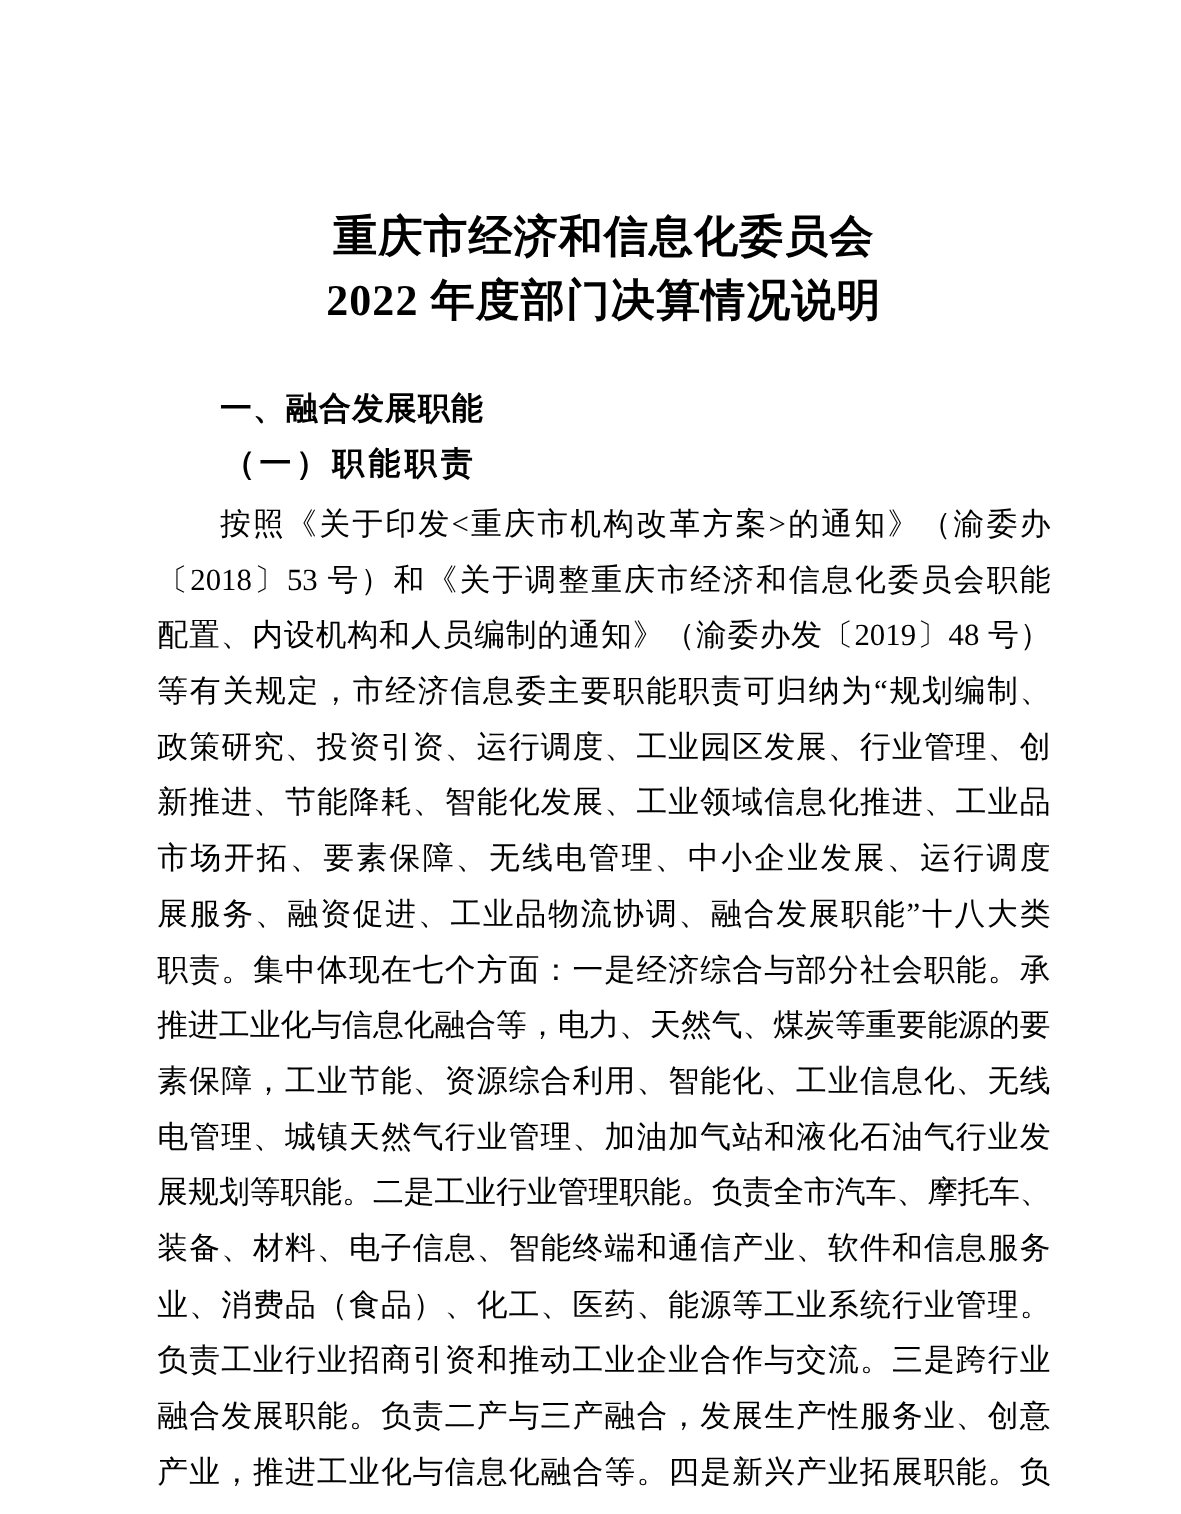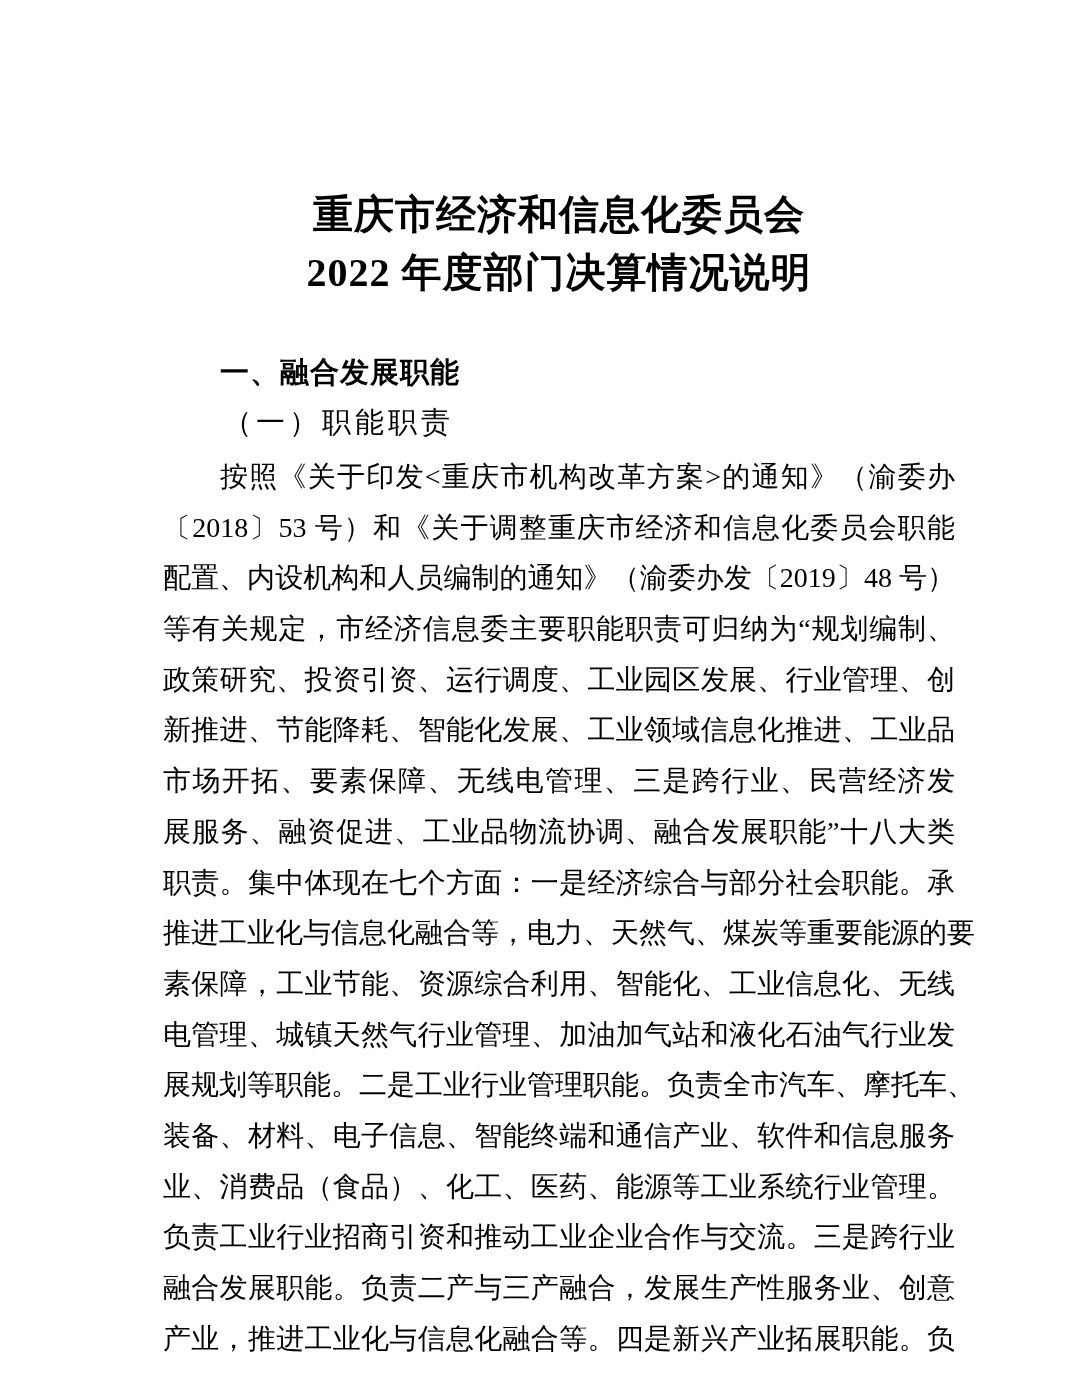--- a/index.html
+++ b/index.html
@@ -7,21 +7,20 @@
     position: relative;
     width: 1074px;
     height: 1376px;
     background: #ffffff;
     color: #000000;
     overflow: hidden;
     font-family: "Liberation Serif", "DejaVu Serif", serif;
   }
   .content {
     padding: 0 119px 0 143px; 
-    margin-left: 20px;
   }
   .doc-title {
     padding-top: 186px;
     text-align: center;
     font-family: "Liberation Serif", "DejaVu Serif", serif;
     font-weight: 700;
     font-size: 40px;
     line-height: 58px;
     letter-spacing: 1px;
   }
@@ -29,21 +28,21 @@
     margin: 52px 0 0 57px;
     font-family: "Liberation Sans", "DejaVu Sans", sans-serif;
     font-weight: 700;
     font-size: 29px;
     line-height: 36px;
     letter-spacing: 1px;
   }
   .subsection-heading {
     margin: 14px 0 0 60px;
     font-family: "Liberation Serif", "DejaVu Serif", serif;
-    font-weight: 400;
+    font-weight: 700;
     font-size: 29px;
     line-height: 36px;
     letter-spacing: 4px;
   }
   .body-lines {
     margin-top: 12px;
     font-family: "Liberation Serif", "DejaVu Serif", serif;
     font-size: 28px;
   }
   .body-line {
@@ -72,21 +71,21 @@
 
     <div class="subsection-heading">（一）职能职责</div>
 
     <div class="body-lines">
         <div class="body-line">按照《关于印发&lt;重庆市机构改革方案&gt;的通知》（渝委办</div>
         <div class="body-line">〔2018〕53 号）和《关于调整重庆市经济和信息化委员会职能</div>
         <div class="body-line">配置、内设机构和人员编制的通知》（渝委办发〔2019〕48 号）</div>
         <div class="body-line">等有关规定，市经济信息委主要职能职责可归纳为“规划编制、</div>
         <div class="body-line">政策研究、投资引资、运行调度、工业园区发展、行业管理、创</div>
         <div class="body-line">新推进、节能降耗、智能化发展、工业领域信息化推进、工业品</div>
-        <div class="body-line">市场开拓、要素保障、无线电管理、三是跨行业、民营经济发</div>
+        <div class="body-line">市场开拓、要素保障、无线电管理、中小企业发展、运行调度</div>
         <div class="body-line">展服务、融资促进、工业品物流协调、融合发展职能”十八大类</div>
         <div class="body-line">职责。集中体现在七个方面：一是经济综合与部分社会职能。承</div>
         <div class="body-line">推进工业化与信息化融合等，电力、天然气、煤炭等重要能源的要</div>
         <div class="body-line">素保障，工业节能、资源综合利用、智能化、工业信息化、无线</div>
         <div class="body-line">电管理、城镇天然气行业管理、加油加气站和液化石油气行业发</div>
         <div class="body-line">展规划等职能。二是工业行业管理职能。负责全市汽车、摩托车、</div>
         <div class="body-line">装备、材料、电子信息、智能终端和通信产业、软件和信息服务</div>
         <div class="body-line">业、消费品（食品）、化工、医药、能源等工业系统行业管理。</div>
         <div class="body-line">负责工业行业招商引资和推动工业企业合作与交流。三是跨行业</div>
         <div class="body-line">融合发展职能。负责二产与三产融合，发展生产性服务业、创意</div>

